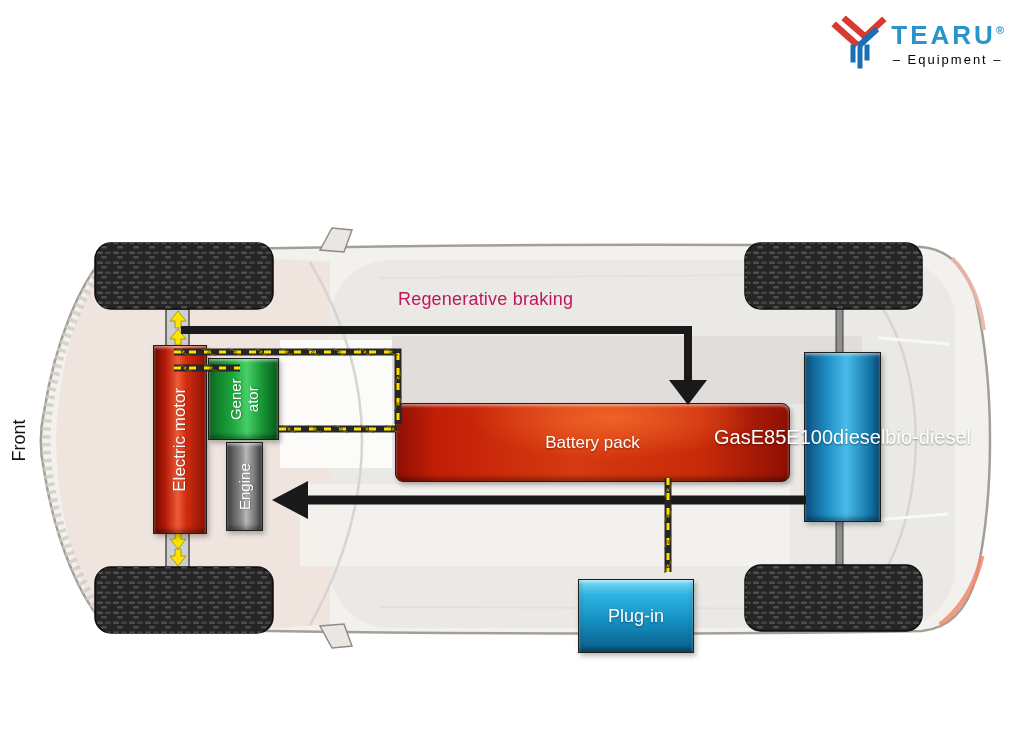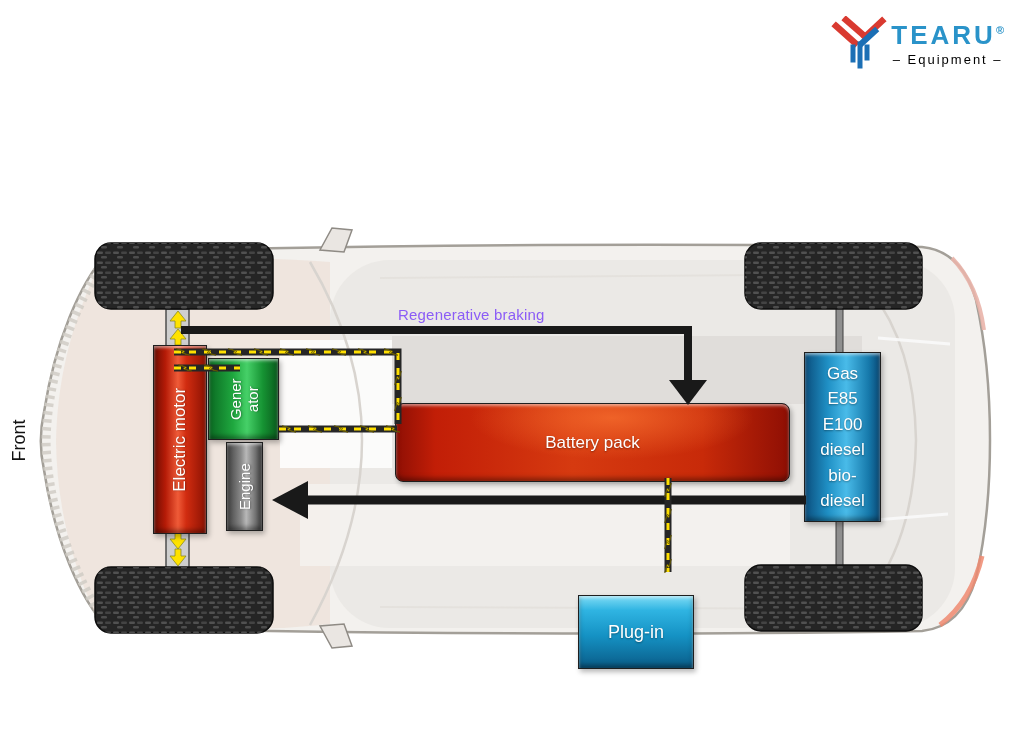--- a/index.html
+++ b/index.html
@@ -12,44 +12,44 @@
   .logo{position:absolute;top:16px;right:20px;display:flex;align-items:flex-start;gap:4px;}
   .logo-icon{width:56px;height:54px;}
   .logo-text{display:flex;flex-direction:column;align-items:center;margin-top:6px;}
   .brand-row{color:#2a93c9;font-weight:700;font-size:26px;letter-spacing:3px;line-height:1;}
   .brand-row sup{font-size:11px;letter-spacing:0;vertical-align:super;}
   .tagline{color:#000000;font-size:13px;letter-spacing:2px;margin-top:4px;}
 
   
   .front-label{position:absolute;left:-26px;top:430px;width:90px;text-align:center;
      transform:rotate(-90deg);font-size:18px;color:#111;}
-  .regen-label{position:absolute;left:398px;top:306px;font-size:15px;color:#8b5cf6;letter-spacing:.2px;}
+  .regen-label{position:absolute;left:398px;top:289px;font-size:18px;color:#be185d;letter-spacing:.2px;}
 
   
   .box{position:absolute;display:flex;align-items:center;justify-content:center;
        border:1px solid #1f1f1f;color:#fff;
        box-shadow: inset 0 2px 3px rgba(255,255,255,.5),
                    inset 0 -3px 5px rgba(0,0,0,.38),
                    2px 3px 5px rgba(0,0,0,.28);
        text-shadow:0 1px 2px rgba(0,0,0,.4);}
   .vert{transform:rotate(-90deg);white-space:nowrap;text-align:center;line-height:1.15;}
 
   .motor{left:153px;top:345px;width:52px;height:187px;font-size:17px;
      background:linear-gradient(90deg,#6e0c02 0%,#b51b07 22%,#ef5b38 46%,#d12c10 62%,#8c1203 100%);}
   .generator{left:208px;top:358px;width:69px;height:80px;font-size:15px;
      background:linear-gradient(90deg,#0b6a22 0%,#1fa83f 35%,#46d068 55%,#169333 78%,#0a5c1d 100%);}
   .engine{left:226px;top:442px;width:35px;height:87px;font-size:15px;
      background:linear-gradient(90deg,#3f3f3f 0%,#8a8a8a 40%,#b8b8b8 55%,#707070 82%,#383838 100%);}
   .battery{left:395px;top:403px;width:393px;height:77px;font-size:17px;
      background:radial-gradient(ellipse 60% 90% at 55% 18%, rgba(244,106,44,.85) 0%, rgba(244,106,44,0) 60%),
                 linear-gradient(90deg,#8f0f04 0%,#c21e07 10%,#d63a10 45%,#c82a09 78%,#8f0f04 100%);border-radius:8px;}
-  .fuel{left:804px;top:352px;width:75px;height:168px;flex-direction:column;font-size:17px;line-height:1.5;
+  .fuel{left:804px;top:352px;width:75px;height:168px;flex-direction:row;font-size:20px;line-height:1.5;
      background:linear-gradient(90deg,#0b4f7e 0%,#1f8fc4 30%,#49bbe9 55%,#1679ab 85%,#0a4a77 100%);}
   .fuel span{display:block;text-align:center;}
-  .plugin{left:578px;top:595px;width:114px;height:72px;font-size:18px;
+  .plugin{left:578px;top:579px;width:114px;height:72px;font-size:18px;
      background:linear-gradient(180deg,#7edcf5 0%,#2fb4e2 20%,#1592c4 55%,#0a5c88 100%);}
 </style>
 </head>
 <body>
 
 <div class="stage">
 
   <svg class="layer" width="1024" height="747" viewBox="0 0 1024 747">
     <defs>
       <pattern id="tread" width="16" height="10" patternUnits="userSpaceOnUse">

